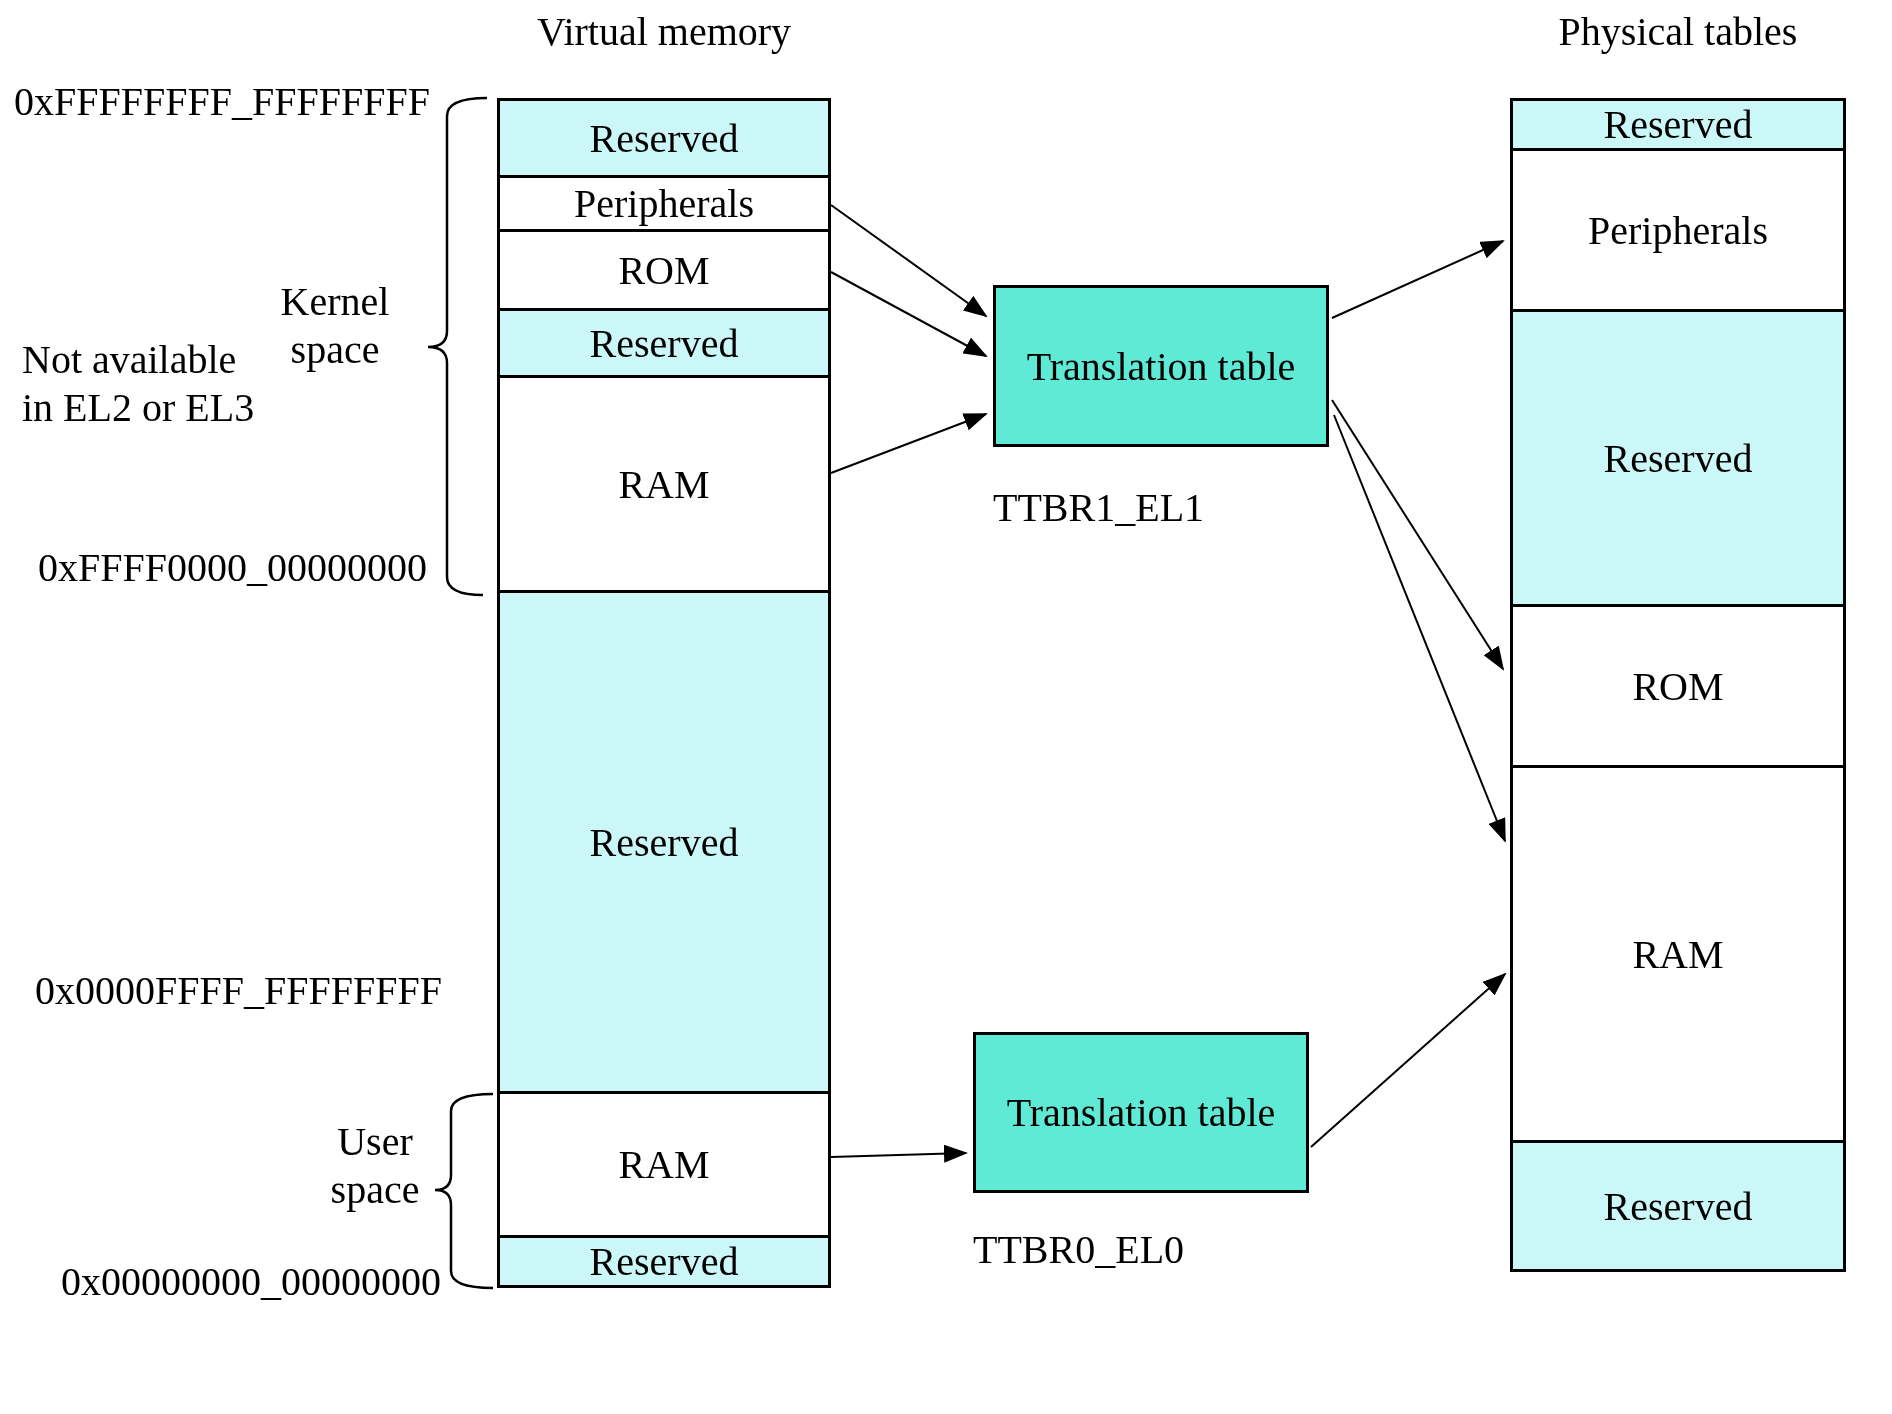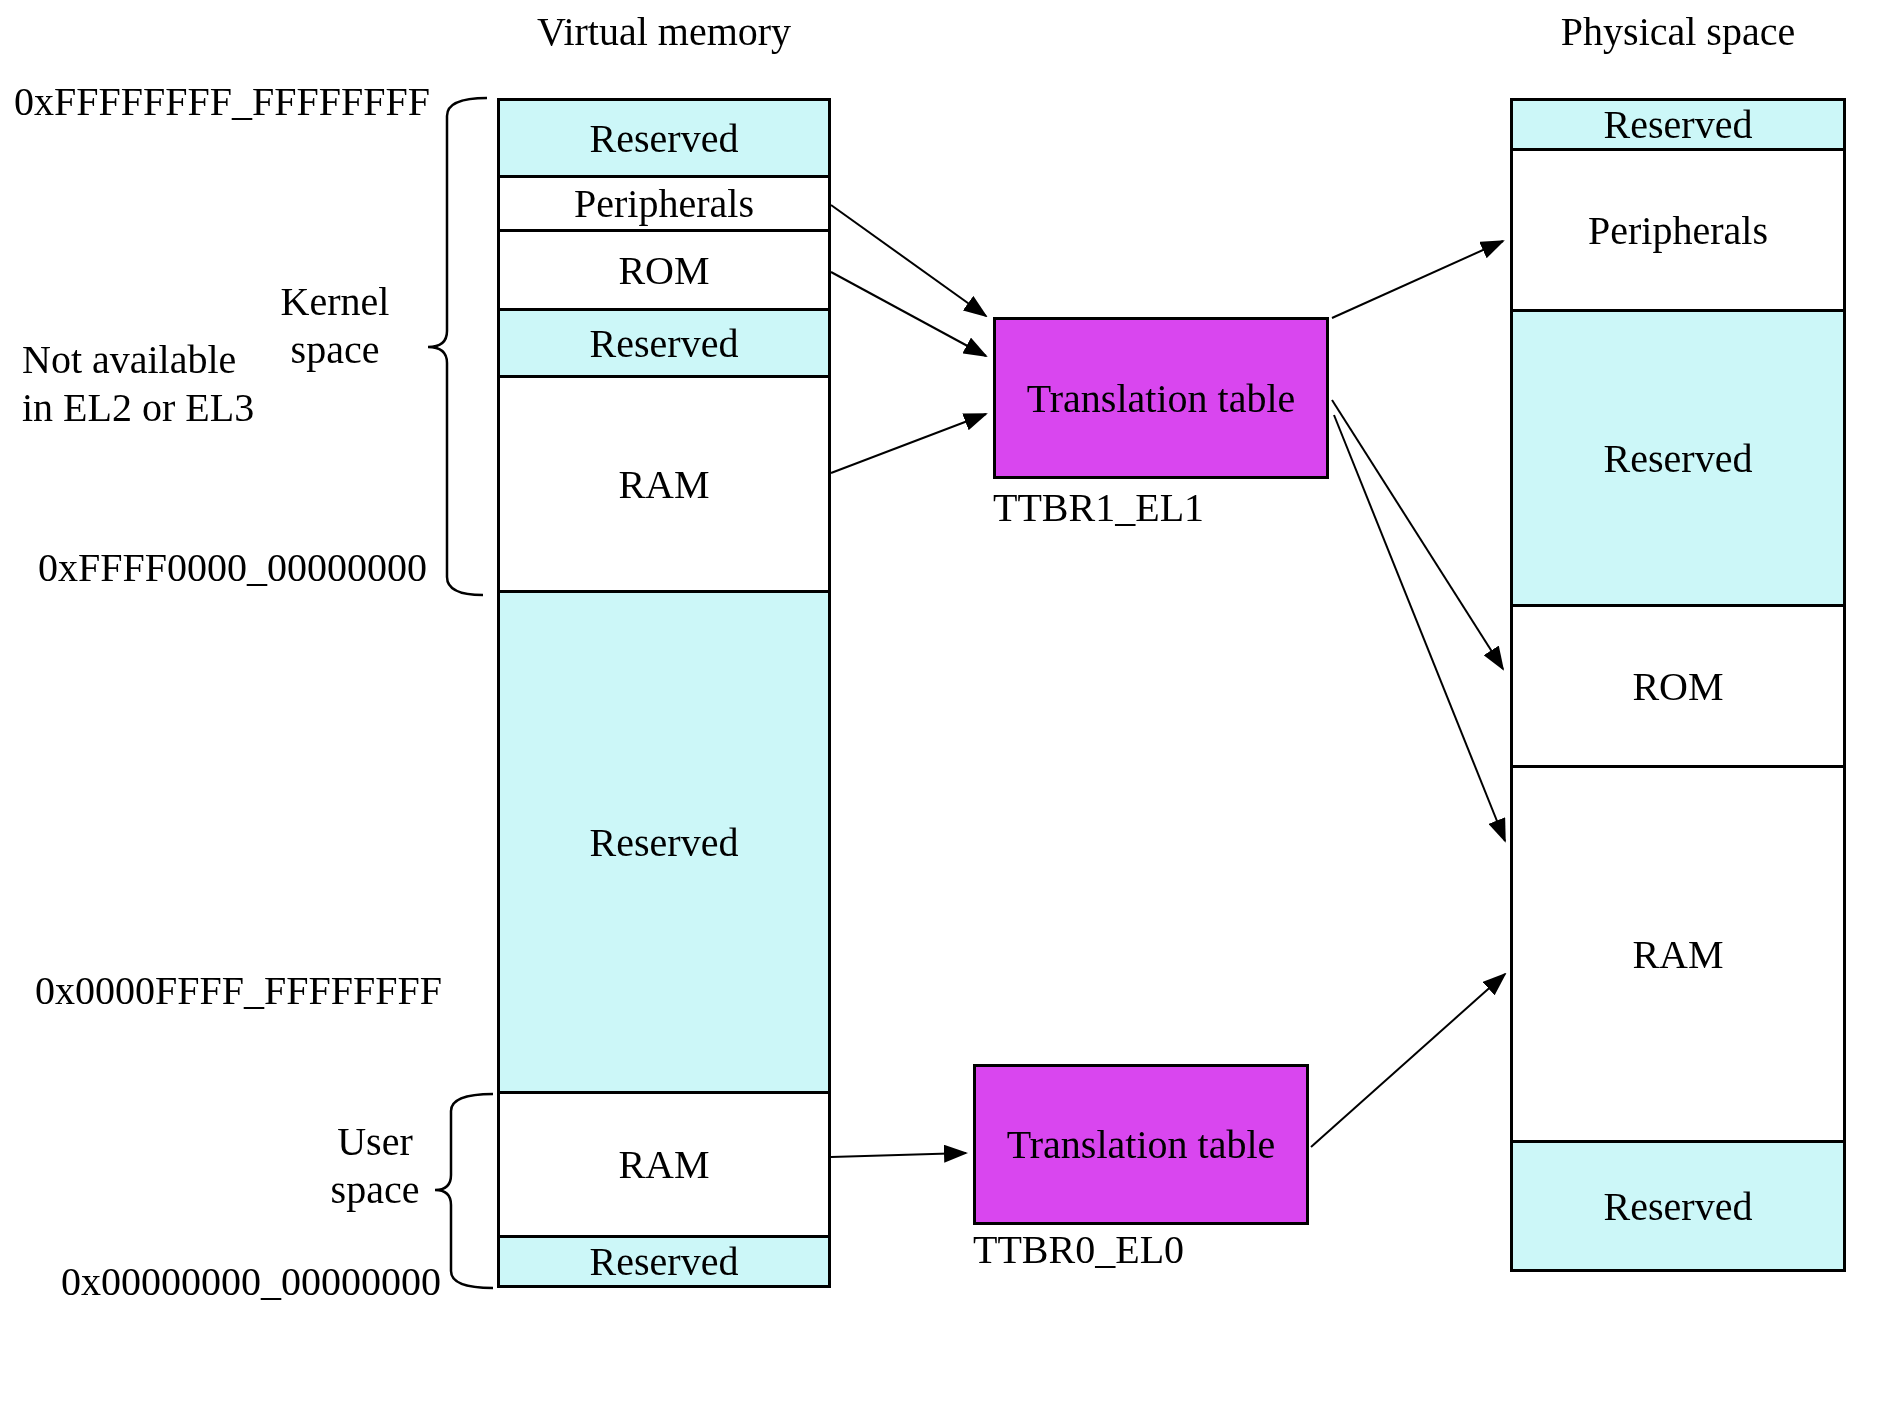--- a/index.html
+++ b/index.html
@@ -13,22 +13,22 @@
     position:absolute;border:3px solid #000;background:#fff;
     display:flex;flex-direction:column;box-sizing:border-box;
   }
   .seg{
     box-sizing:border-box;border-bottom:3px solid #000;
     display:flex;align-items:center;justify-content:center;
     font-size:40px;background:#fff;
   }
   .seg:last-child{border-bottom:none;}
   .ttbox{
-    position:absolute;border:3px solid #000;background:#d946ef;box-sizing:border-box;
-    display:flex;align-items:center;justify-content:center;font-size:40px;margin-top:32px;
+    position:absolute;border:3px solid #000;background:#5eead4;box-sizing:border-box;
+    display:flex;align-items:center;justify-content:center;font-size:40px;
   }
   .boxlabel{position:absolute;font-size:40px;text-align:left;white-space:nowrap;margin-top:16px;}
   .addr{position:absolute;font-size:40px;text-align:right;white-space:nowrap;transform:translateY(-50%);}
   .sidelabel{position:absolute;font-size:40px;line-height:48px;}
   .caption{position:absolute;font-size:42px;font-weight:bold;white-space:nowrap;}
 </style>
 </head>
 <body>
 
 <div id="stage">
@@ -50,21 +50,21 @@
 
     <line x1="1332" y1="318" x2="1503" y2="241" stroke="#000" stroke-width="2" marker-end="url(#arrow)"></line>
     <line x1="1332" y1="400" x2="1503" y2="669" stroke="#000" stroke-width="2" marker-end="url(#arrow)"></line>
     <line x1="1334" y1="415" x2="1505" y2="841" stroke="#000" stroke-width="2" marker-end="url(#arrow)"></line>
 
     <line x1="831" y1="1157" x2="966" y2="1153" stroke="#000" stroke-width="2" marker-end="url(#arrow)"></line>
     <line x1="1311" y1="1147" x2="1505" y2="974" stroke="#000" stroke-width="2" marker-end="url(#arrow)"></line>
   </svg>
 
   <div class="title" style="left:497px;top:8px;width:334px;">Virtual memory</div>
-  <div class="title" style="left:1510px;top:8px;width:336px;">Physical space</div>
+  <div class="title" style="left:1510px;top:8px;width:336px;">Physical tables</div>
 
   <div class="memcol" style="left:497px;top:98px;width:334px;height:1190px;">
     <div class="seg reserved" style="height: 77px; background: rgb(204, 247, 248);">Reserved</div>
     <div class="seg" style="height:54px;">Peripherals</div>
     <div class="seg" style="height:79px;">ROM</div>
     <div class="seg reserved" style="height: 67px; background: rgb(204, 247, 248);">Reserved</div>
     <div class="seg" style="height:215px;">RAM</div>
     <div class="seg reserved" style="height: 501px; background: rgb(204, 247, 248);">Reserved</div>
     <div class="seg" style="height:144px;">RAM</div>
     <div class="seg reserved" style="height: 47px; background: rgb(204, 247, 248);">Reserved</div>

